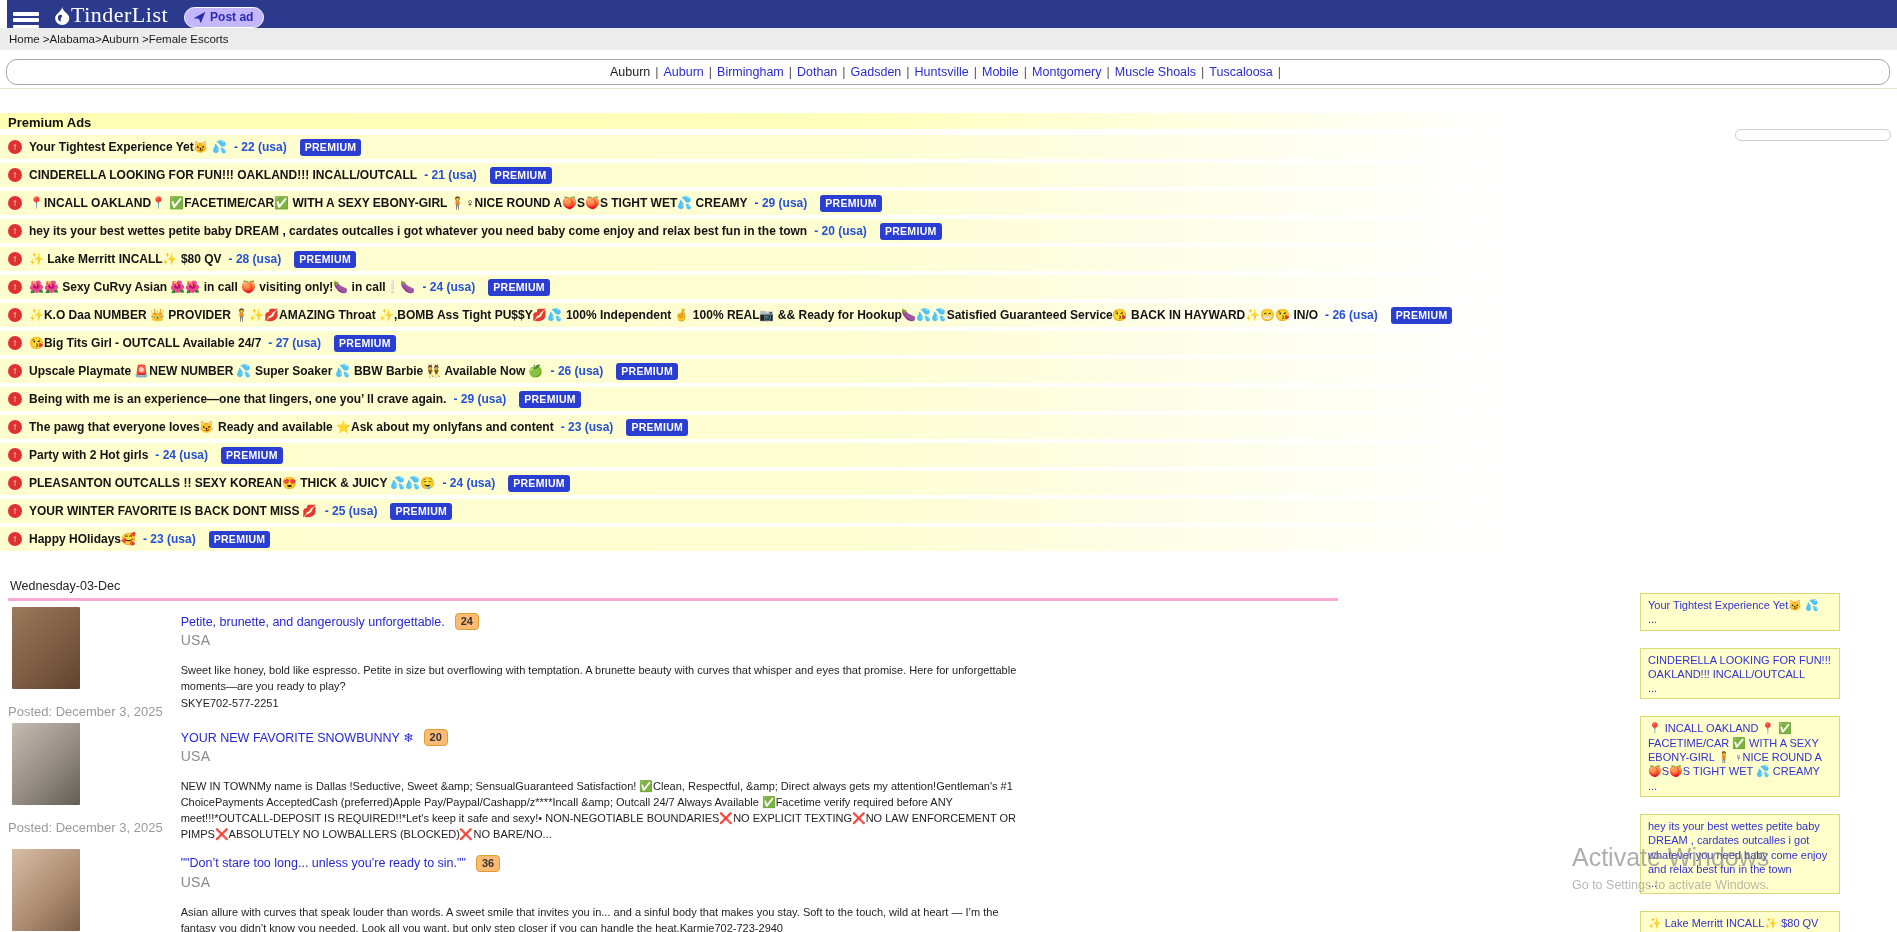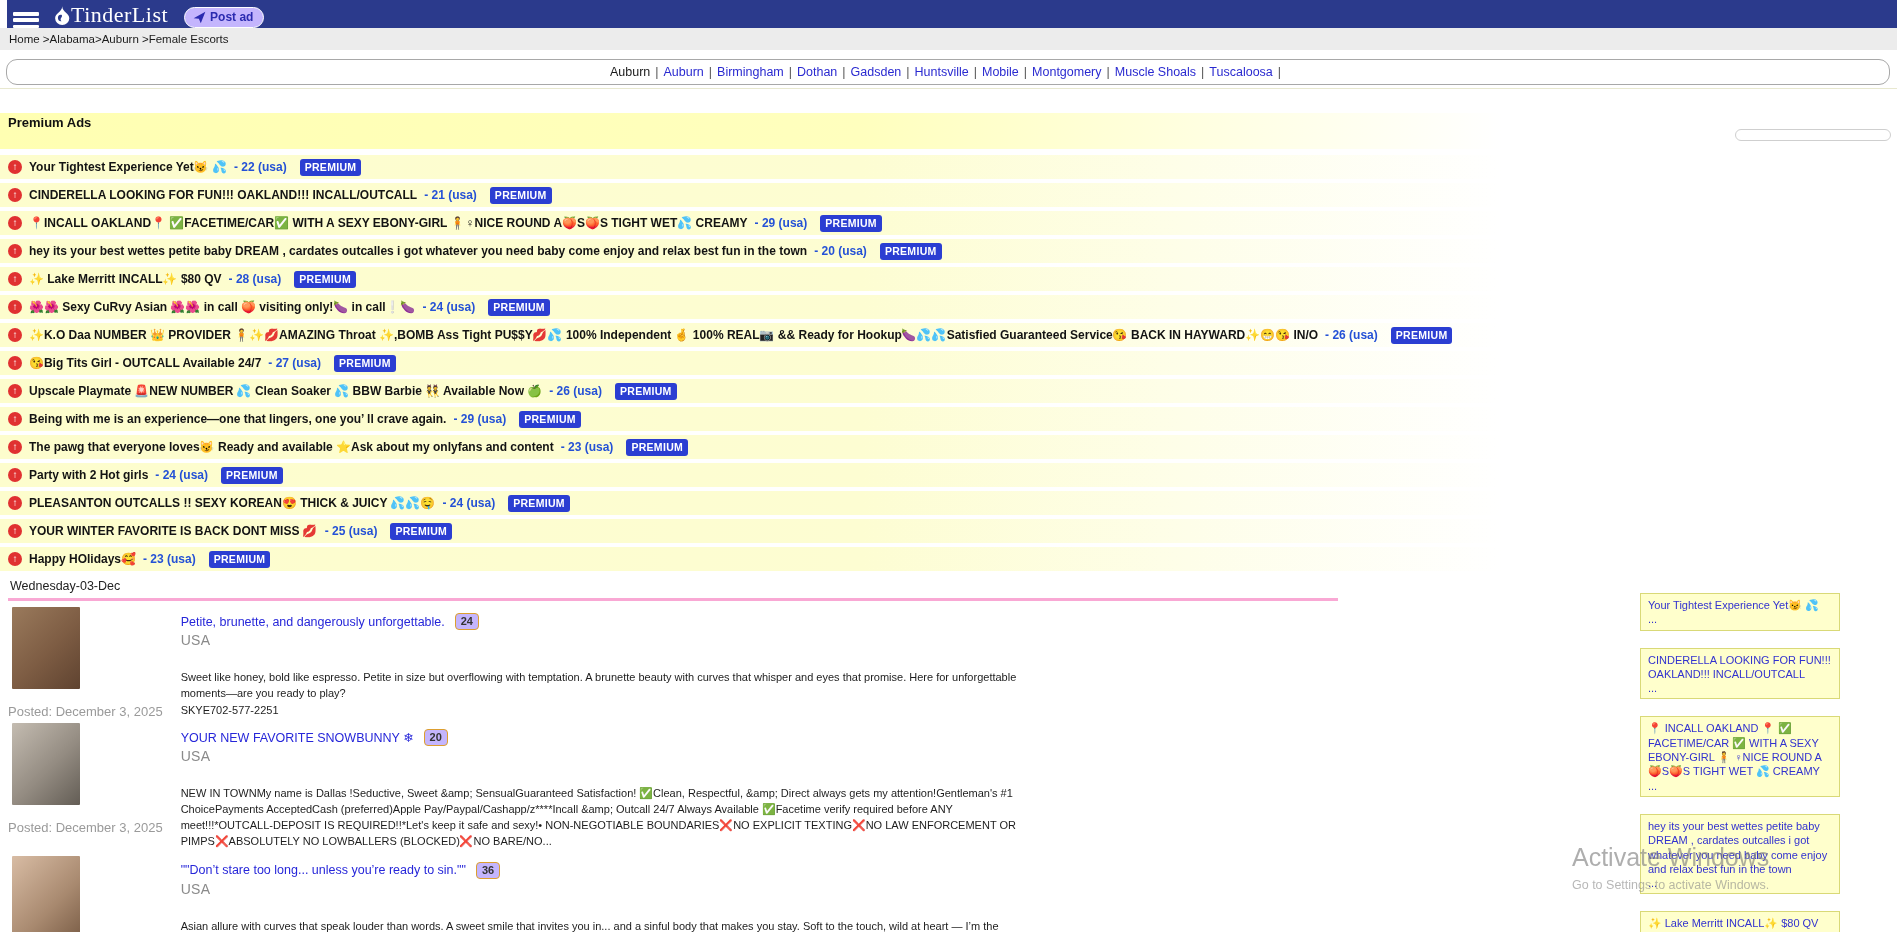--- a/index.html
+++ b/index.html
@@ -30,21 +30,21 @@
     border:1px solid #a8a8a8; border-radius:11px; background:#fff;
     display:flex; align-items:center; justify-content:center; font-size:12.5px; }
   .citybox .cur { color:#1a1a1a; }
   .citybox a { color:#2a2ad0; text-decoration:none; cursor:pointer; }
   .citybox .sep { color:#555; margin:0 5px; }
   .thinline { position:absolute; top:88px; left:0; width:1897px; height:0;
     border-top:1px solid #e8e8cf; }
 
   
   .premium { position:absolute; top:113px; left:0; width:1565px; }
-  .premium-head { height:36px; line-height:20px; font-size:13px; font-weight:bold;
+  .premium-head { height:16px; line-height:20px; font-size:13px; font-weight:bold;
     color:#111; padding-left:8px; margin-bottom:6px;
     background:linear-gradient(to right,#ffffb2 0%,#ffffbe 55%,#ffffff 96%); }
   .prow { height:24px; margin-bottom:4px; display:flex; align-items:center; gap:7px;
     padding-left:8px; white-space:nowrap;
     background:linear-gradient(to right,#fdfdcd 0%,#fdfdd2 55%,#ffffff 96%); }
   .uparrow { flex:0 0 auto; width:14px; height:14px; border-radius:50%;
     background:#e03131; color:#fff; font-size:10px; font-weight:bold;
     display:inline-flex; align-items:center; justify-content:center; line-height:1; }
   .ptitle { font-size:12px; font-weight:bold; color:#131313; cursor:pointer; }
   .page { font-size:12px; font-weight:bold; color:#2451d6; }
@@ -64,24 +64,24 @@
   .thumbcol { flex:0 0 80px; }
   .thumb { width:68px; height:82px; margin-left:4px; border-radius:1px; }
   .thumb.t1 { background:linear-gradient(135deg,#9a7a5c 0%,#7d5c43 55%,#5f4330 100%); }
   .thumb.t2 { background:linear-gradient(135deg,#c4bcb1 0%,#948c82 55%,#635d55 100%); }
   .thumb.t3 { background:linear-gradient(135deg,#d8bca4 0%,#a98a70 60%,#7c5f48 100%); }
   .thumb.t4 { background:linear-gradient(120deg,#e0bc4e 0%,#b18b28 45%,#6e531a 100%); height:100px; }
   .posted { font-size:13px; color:#9a9a9a; margin-top:15px; white-space:nowrap; }
   .lcontent { flex:1; padding-top:6px; }
   .ltitle-row { display:flex; align-items:center; gap:10px; }
   .ltitle { font-size:12.5px; color:#2626d9; text-decoration:none; cursor:pointer; }
-  .agebadge { border:1.5px solid #dd9f2f; border-radius:4px; background:#c4b5fd;
+  .agebadge { border:1.5px solid #dd9f2f; border-radius:4px; background:#fdba74;
     font-size:11px; font-weight:bold; color:#333; padding:0 5px; line-height:15px; cursor:default; }
   .country { font-size:14px; color:#8a8a8a; margin-top:2px; letter-spacing:.3px; }
-  .ldesc { font-size:11px; color:#1d1d1d; margin-top:22px; max-width:850px; line-height:1.45; }
+  .ldesc { font-size:11px; color:#1d1d1d; margin-top:15px; max-width:850px; line-height:1.45; }
   .lcontact { font-size:11px; color:#1d1d1d; margin-top:2px; }
 
   
   .sidebar { position:absolute; top:593px; left:1640px; width:200px; }
   .sbox { background:#ffffcc; border:1px solid #d9d977; padding:4px 7px 3px;
     margin-bottom:17px; font-size:11px; line-height:1.3; }
   .sbox .stitle { color:#3232cf; cursor:pointer; }
   .sbox .more { color:#3232cf; }
 
   
@@ -174,21 +174,21 @@
 
   <div class="prow">
     <span class="uparrow">↑</span>
     <span class="ptitle">😘Big Tits Girl - OUTCALL Available 24/7</span>
     <span class="page">- 27 (usa)</span>
     <span class="pbadge">PREMIUM</span>
   </div>
 
   <div class="prow">
     <span class="uparrow">↑</span>
-    <span class="ptitle">Upscale Playmate 🚨NEW NUMBER 💦 Clean Soaker 💦 BBW Barbie 👯 Available Now 🍏</span>
+    <span class="ptitle">Upscale Playmate 🚨NEW NUMBER 💦 Super Soaker 💦 BBW Barbie 👯 Available Now 🍏</span>
     <span class="page">- 26 (usa)</span>
     <span class="pbadge">PREMIUM</span>
   </div>
 
   <div class="prow">
     <span class="uparrow">↑</span>
     <span class="ptitle">Being with me is an experience—one that lingers, one you’ ll crave again.</span>
     <span class="page">- 29 (usa)</span>
     <span class="pbadge">PREMIUM</span>
   </div>

